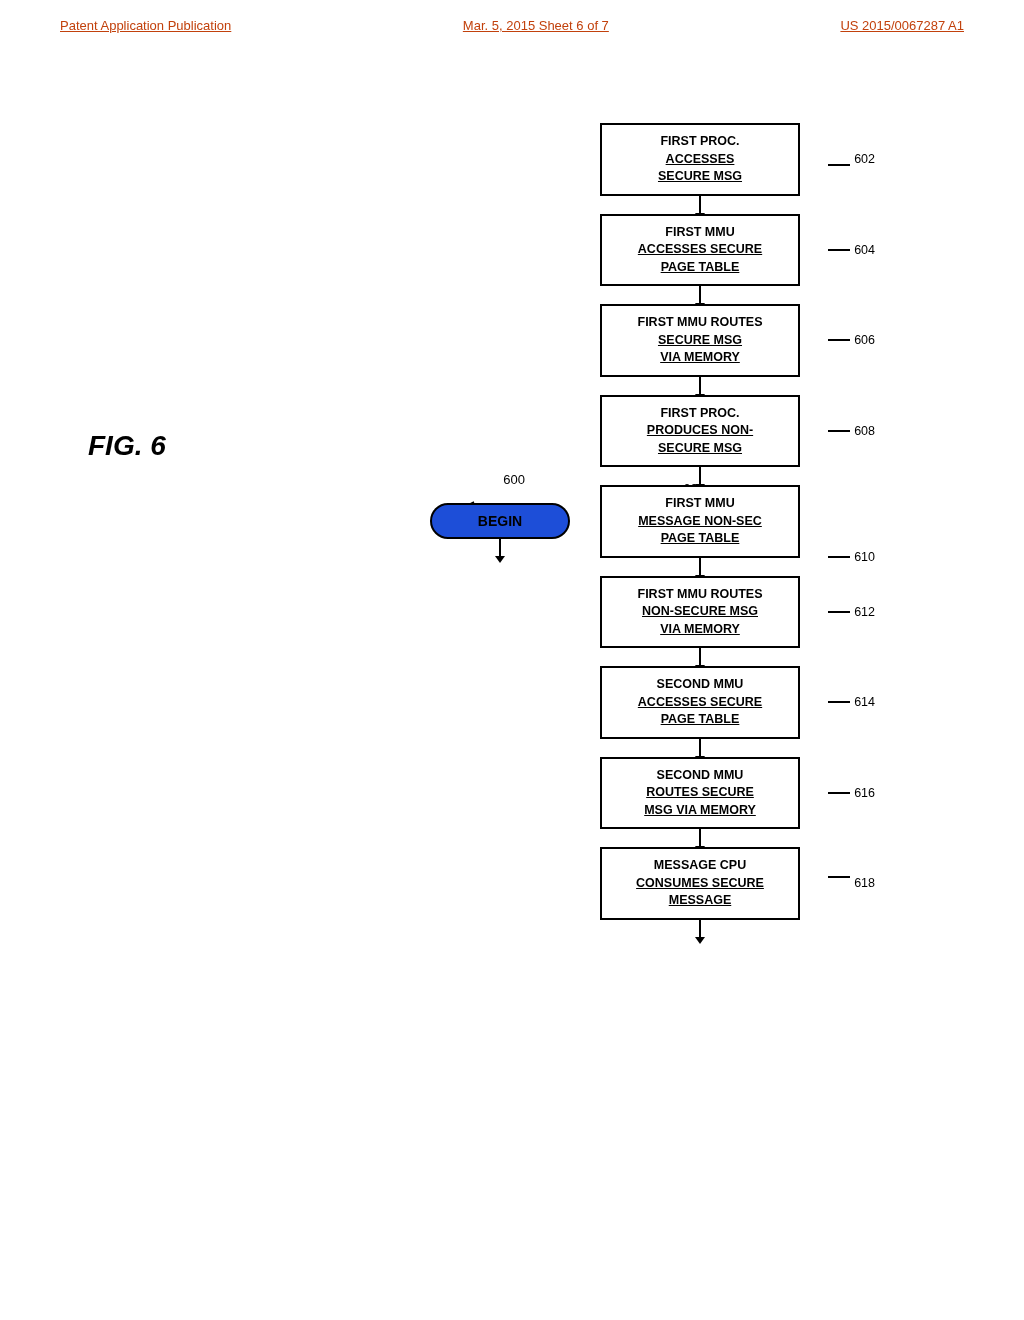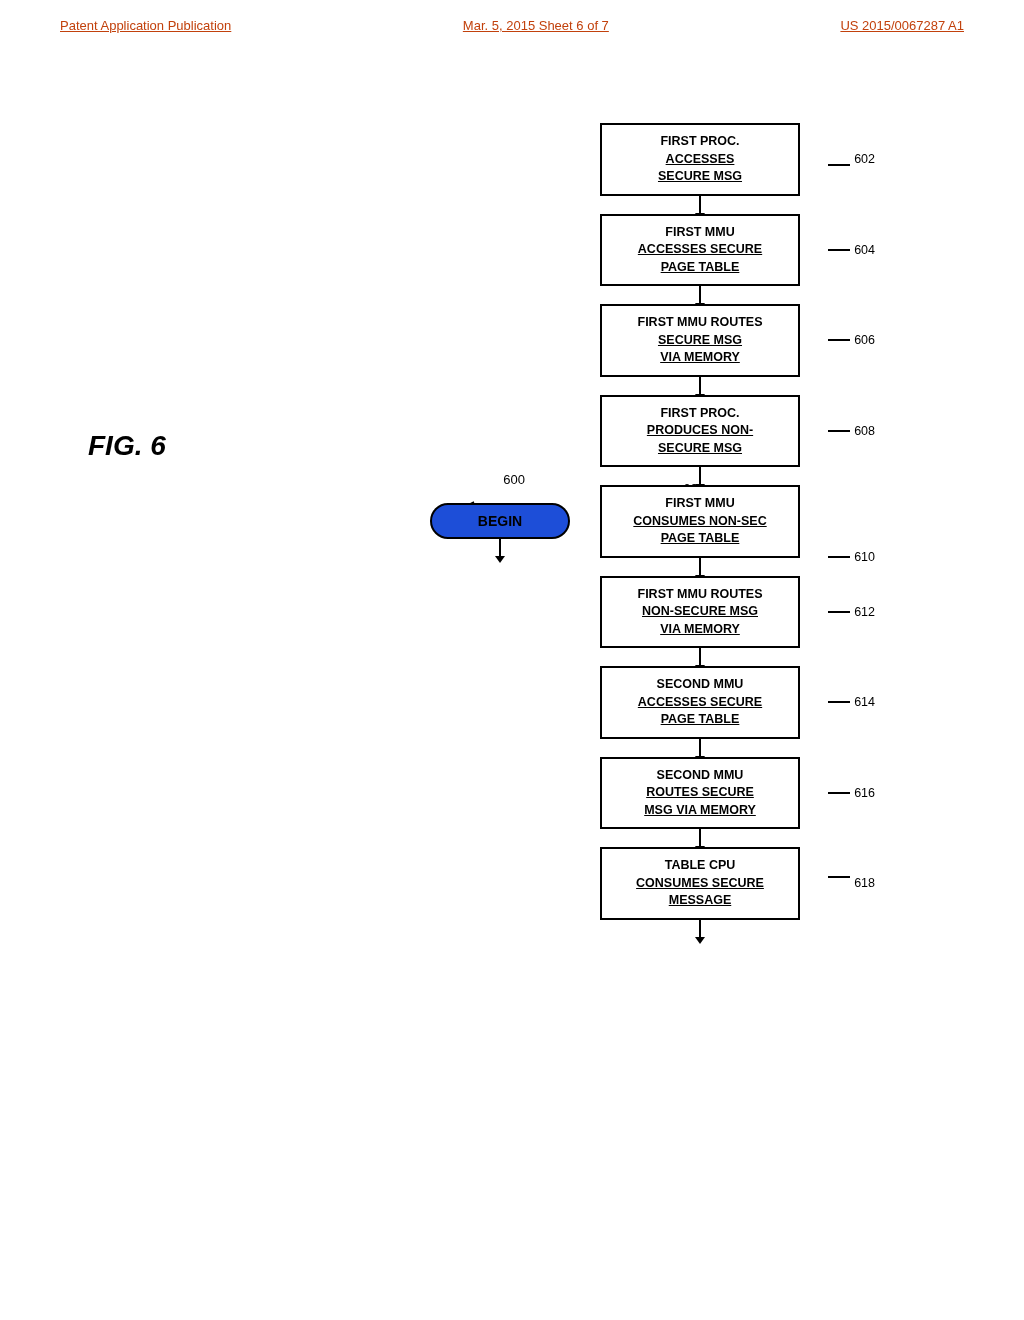--- a/index.html
+++ b/index.html
@@ -166,21 +166,21 @@
       </div>
       <div class="step-row">
         <div class="step-box" style="display: flex; justify-content: center; position: relative;">
           <div class="rect"><span>FIRST PROC.</span><br><span class="underline">PRODUCES NON-</span><br><span class="underline">SECURE MSG</span></div>
           <div style="position: absolute; right: -75px; top: 50%; transform: translateY(-50%); font-size: 12.5px; white-space: nowrap; display: flex; align-items: center;"><span style="display:inline-block; width:22px; height:2px; background:#000; margin-right:4px;"></span>608</div>
         </div>
         <div class="connector arrow" style="height: 18px;"></div>
       </div>
       <div class="step-row">
         <div class="step-box" style="display: flex; justify-content: center; position: relative;">
-          <div class="rect"><span>FIRST MMU</span><br><span class="underline">CONSUMES NON-SEC</span><br><span class="underline">PAGE TABLE</span></div>
+          <div class="rect"><span>FIRST MMU</span><br><span class="underline">MESSAGE NON-SEC</span><br><span class="underline">PAGE TABLE</span></div>
           <div style="position: absolute; right: -75px; top: 50%; transform: translateY(-50%); font-size: 12.5px; white-space: nowrap; display: flex; align-items: center; margin-top: 36px;"><span style="display:inline-block; width:22px; height:2px; background:#000; margin-right:4px;"></span>610</div>
         </div>
         <div class="connector arrow" style="height: 18px;"></div>
       </div>
       <div class="step-row">
         <div class="step-box" style="display: flex; justify-content: center; position: relative;">
           <div class="rect"><span>FIRST MMU ROUTES</span><br><span class="underline">NON-SECURE MSG</span><br><span class="underline">VIA MEMORY</span></div>
           <div style="position: absolute; right: -75px; top: 50%; transform: translateY(-50%); font-size: 12.5px; white-space: nowrap; display: flex; align-items: center;"><span style="display:inline-block; width:22px; height:2px; background:#000; margin-right:4px;"></span>612</div>
         </div>
         <div class="connector arrow" style="height: 18px;"></div>
@@ -194,21 +194,21 @@
       </div>
       <div class="step-row">
         <div class="step-box" style="display: flex; justify-content: center; position: relative;">
           <div class="rect"><span>SECOND MMU</span><br><span class="underline">ROUTES SECURE</span><br><span class="underline">MSG VIA MEMORY</span></div>
           <div style="position: absolute; right: -75px; top: 50%; transform: translateY(-50%); font-size: 12.5px; white-space: nowrap; display: flex; align-items: center;"><span style="display:inline-block; width:22px; height:2px; background:#000; margin-right:4px;"></span>616</div>
         </div>
         <div class="connector arrow" style="height: 18px;"></div>
       </div>
       <div class="step-row">
         <div class="step-box" style="display: flex; justify-content: center; position: relative;">
-          <div class="rect"><span>TABLE CPU</span><br><span class="underline">CONSUMES SECURE</span><br><span class="underline">MESSAGE</span></div>
+          <div class="rect"><span>MESSAGE CPU</span><br><span class="underline">CONSUMES SECURE</span><br><span class="underline">MESSAGE</span></div>
           <div style="position: absolute; right: -75px; top: 50%; transform: translateY(-50%); font-size: 12.5px; white-space: nowrap; display: flex; align-items: flex-start;"><span style="display:inline-block; width:22px; height:2px; background:#000; margin-right:4px;"></span>618</div>
         </div>
         <div class="connector arrow" style="height: 18px;"></div>
       </div>
     </div>
 
 
 </div>
 
 </body></html>

